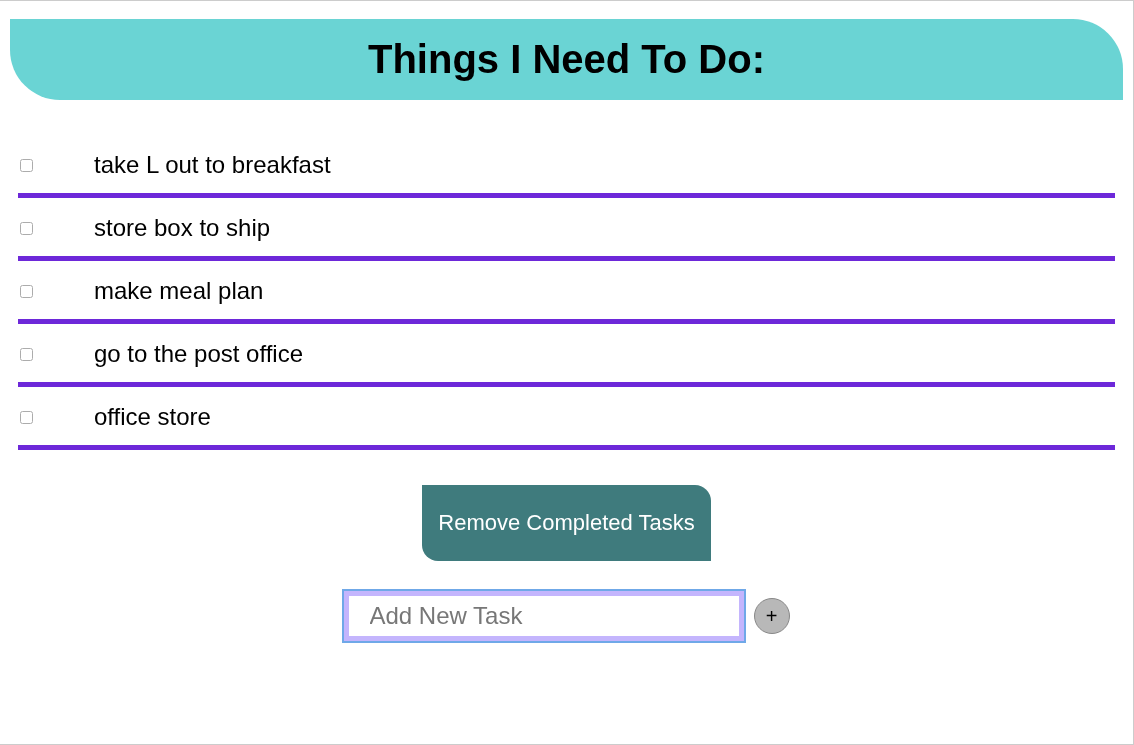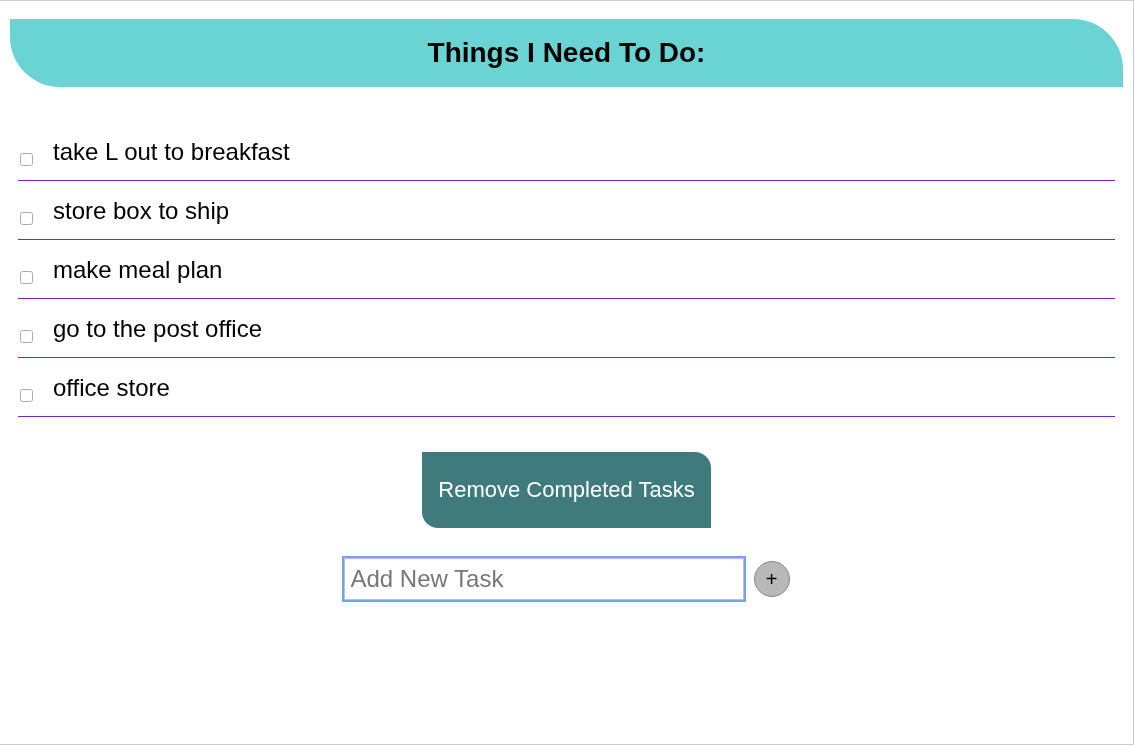--- a/index.html
+++ b/index.html
@@ -22,33 +22,34 @@
     }
     .header-banner {
       background: #6ad4d4;
       border-bottom-left-radius: 50px;
       border-top-right-radius: 50px;
       padding: 18px 20px;
       margin: 18px 0 35px 0;
       text-align: center;
     }
     .header-banner h1 {
-      font-size: 28px;
+      font-size: 40px;
       font-weight: bold;
       color: #000;
     }
     .task-list {
       list-style: none;
       padding: 0 8px;
     }
     .task-item {
       display: flex;
-      align-items: flex-end;
+      align-items: center;
       padding: 16px 0 14px 0;
-      border-bottom: 1px solid #6d28d9;
+      border-bottom: 5px solid #6d28d9;
+      gap: 41px;
     }
     .task-item input[type="checkbox"] {
       width: 13px;
       height: 13px;
       margin-right: 20px;
       margin-left: 2px;
       accent-color: #888;
       opacity: 0.6;
     }
     .task-item .task-label {
@@ -73,22 +74,22 @@
     .add-row {
       margin-top: 30px;
       display: flex;
       justify-content: center;
       align-items: center;
       gap: 10px;
     }
     .add-input {
       width: 400px;
       font-size: 24px;
-      padding: 6px 6px;
-      border: 1px solid #c4b5fd;
+      padding: 6px 21px;
+      border: 5px solid #c4b5fd;
       outline: 2px solid #6fa8e8;
       outline-offset: 0;
       color: #333;
       font-family: Arial, Helvetica, sans-serif;
     }
     .add-input::placeholder {
       color: #777;
     }
     .add-btn {
       width: 36px;

